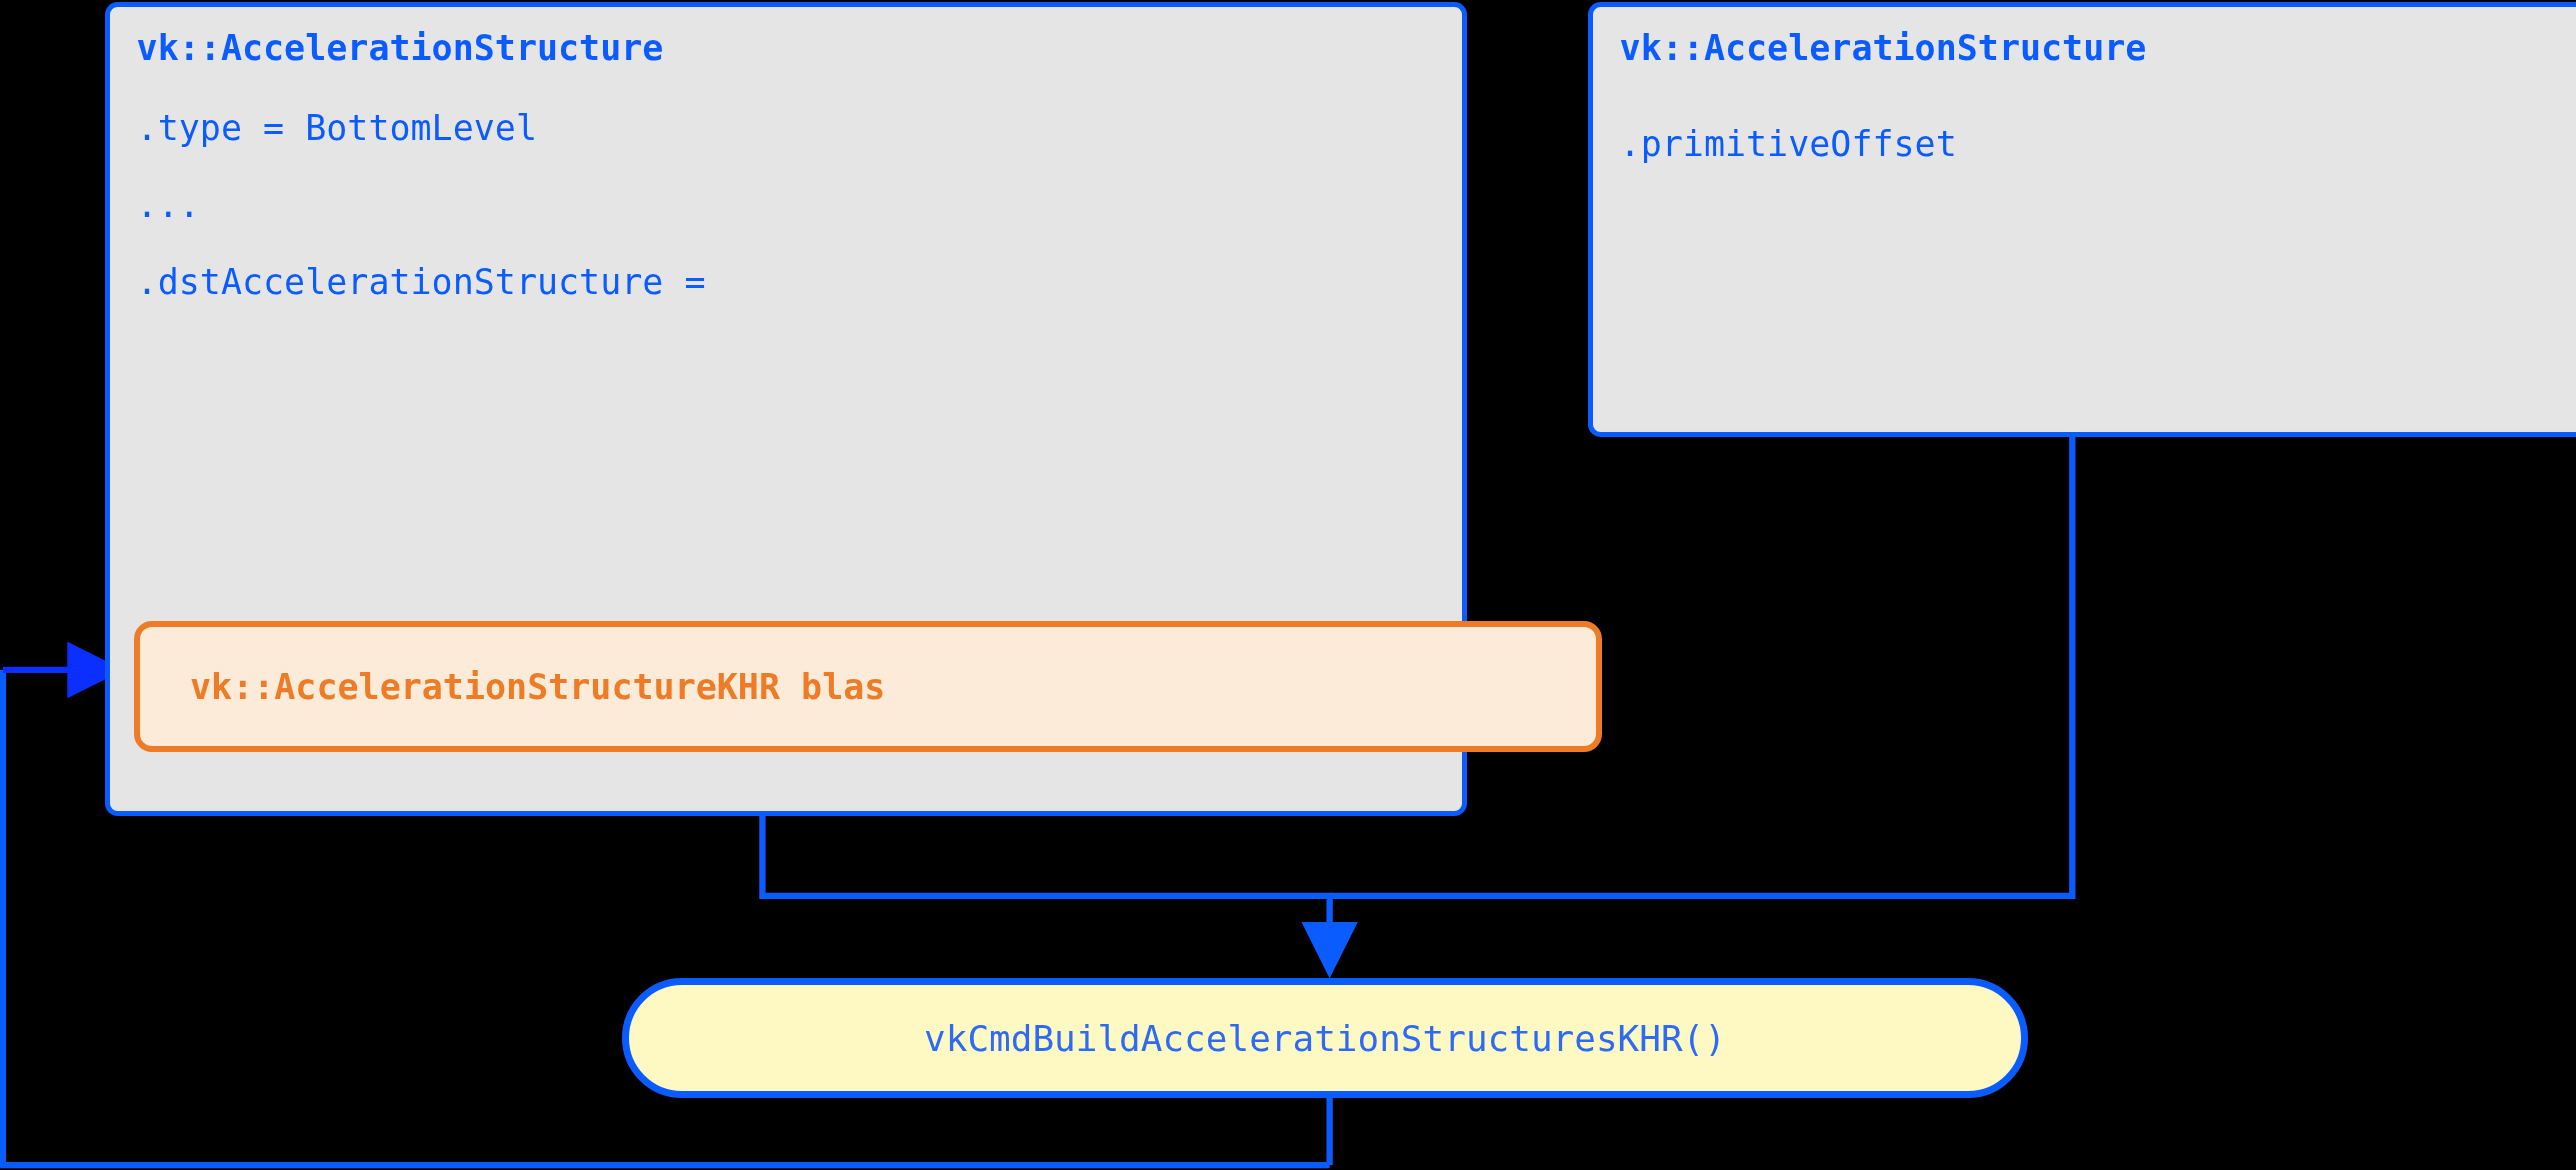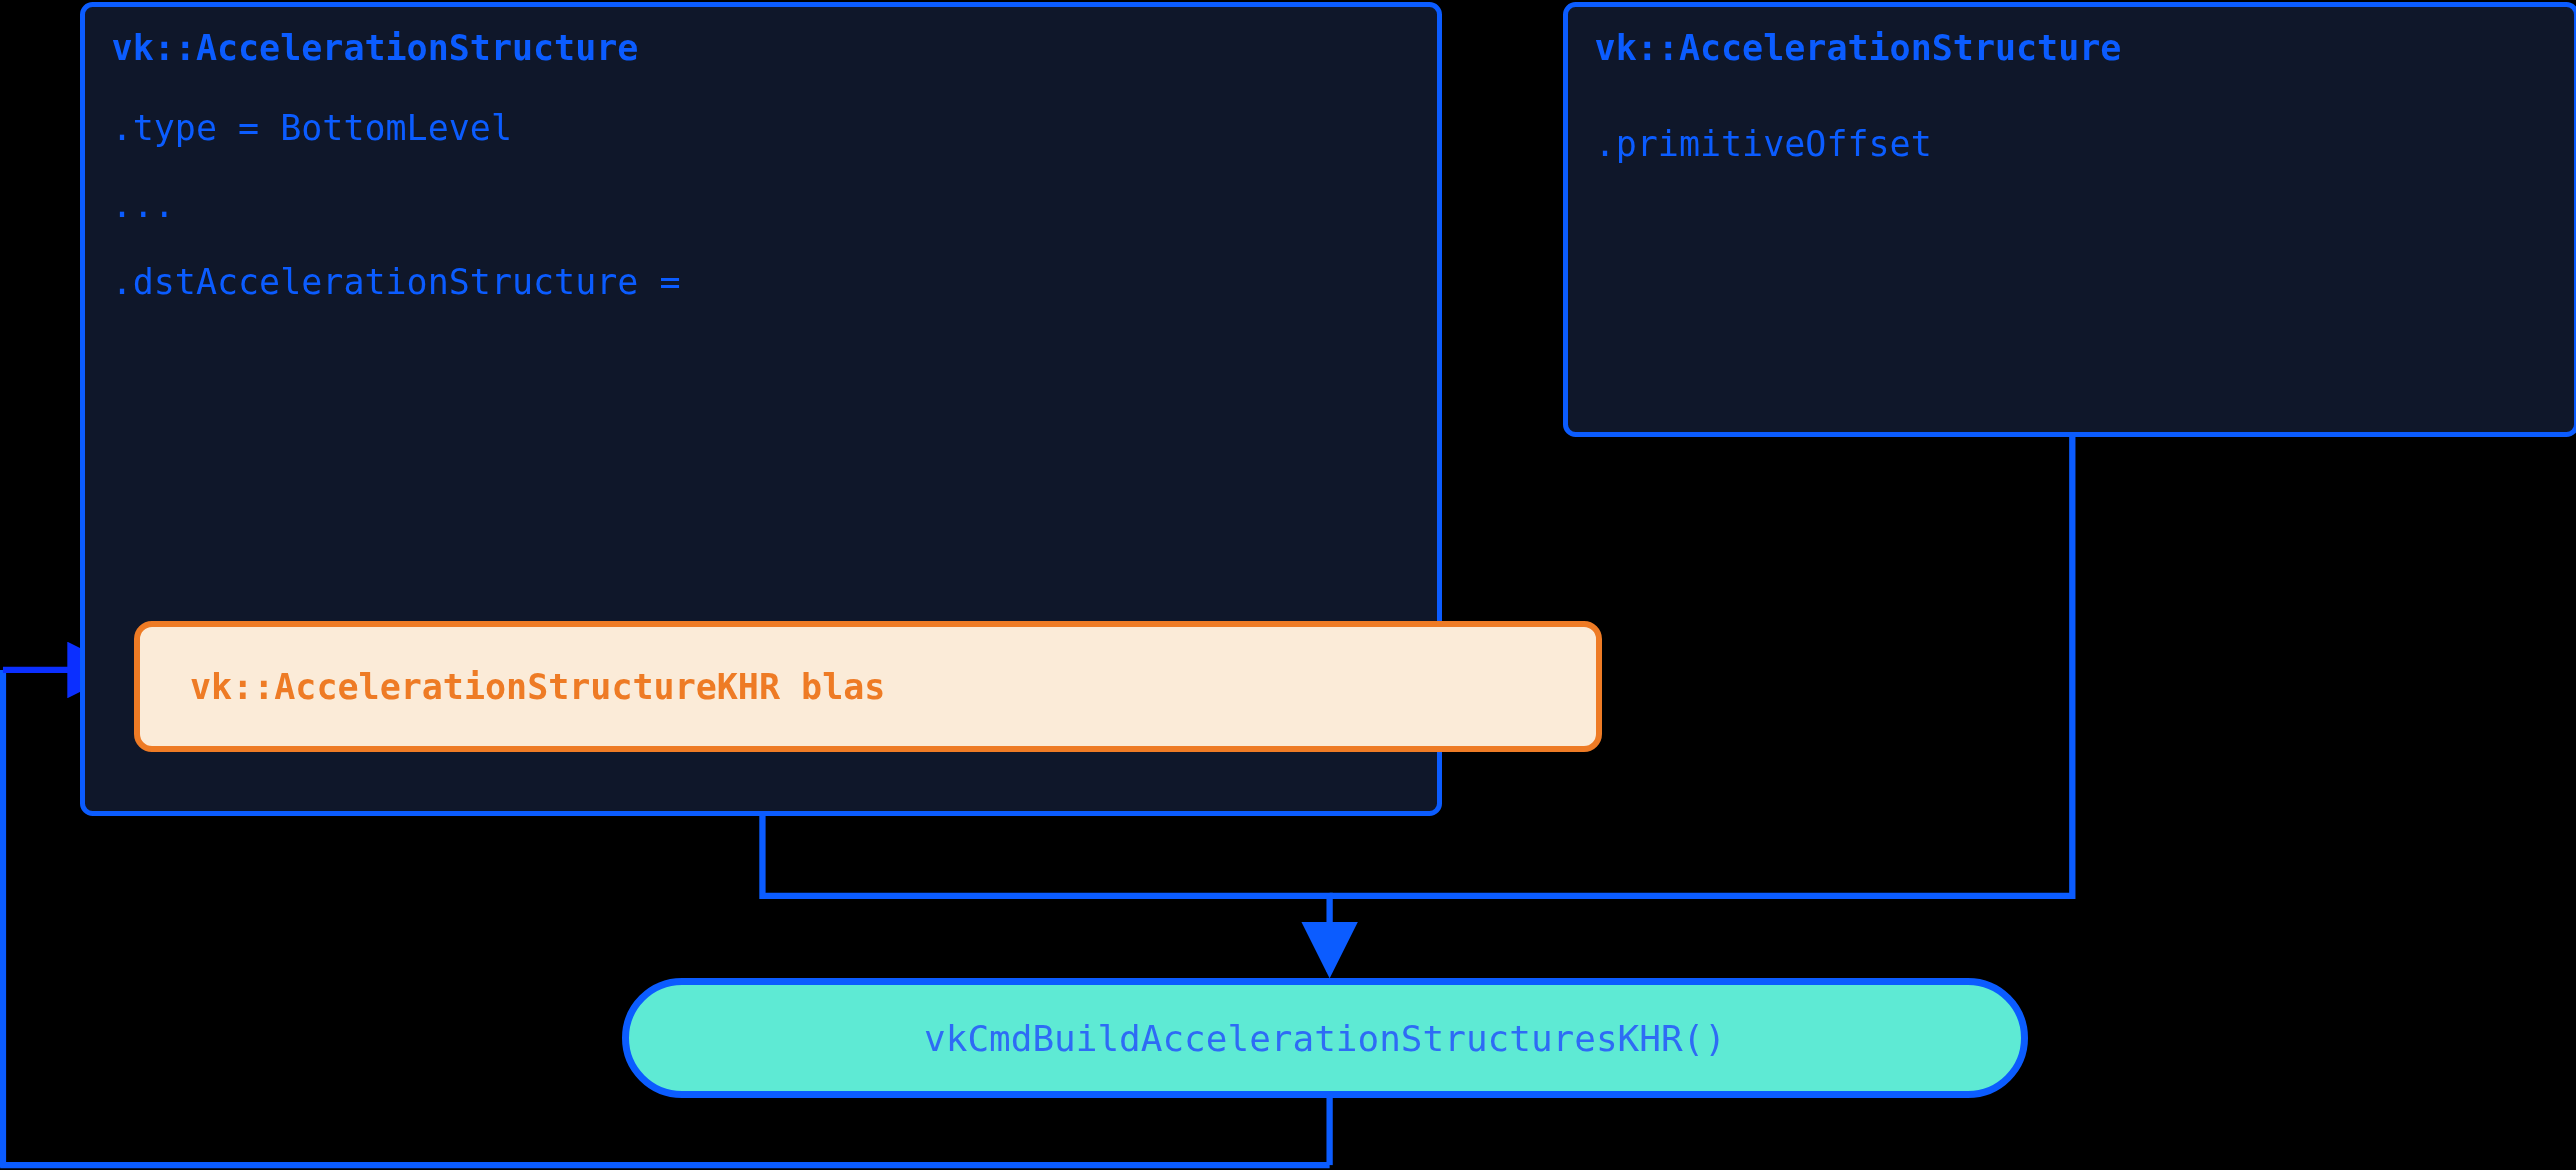--- a/index.html
+++ b/index.html
@@ -22,25 +22,26 @@
     left: 0; top: 0;
     width: 2576px;
     height: 1170px;
     pointer-events: none;
     z-index: 1;
   }
 
   
   .card {
     position: absolute;
-    background: #0f172a;
+    background: #e5e5e5;
     border: 5.6px solid #0B5CFF;
     border-radius: 12.6px;
     box-sizing: border-box;
     z-index: 2;
+    margin-left: 25px;
   }
 
   .card-body {
     padding: 21px 26.6px;
     box-sizing: border-box;
     height: 100%;
   }
 
   .card-title {
     color: #0B5CFF;
@@ -101,21 +102,21 @@
     white-space: pre;
   }
 
   
   #cmd-pill {
     position: absolute;
     left: 622px;
     top: 978px;
     width: 1406px;
     height: 120px;
-    background: #5eead4;
+    background: #fef9c3;
     border: 7.7px solid #0B5CFF;
     border-radius: 63px;
     box-sizing: border-box;
     display: flex;
     align-items: center;
     justify-content: center;
     z-index: 3;
   }
   #cmd-pill .cmd-label {
     color: #2E6BF5;

